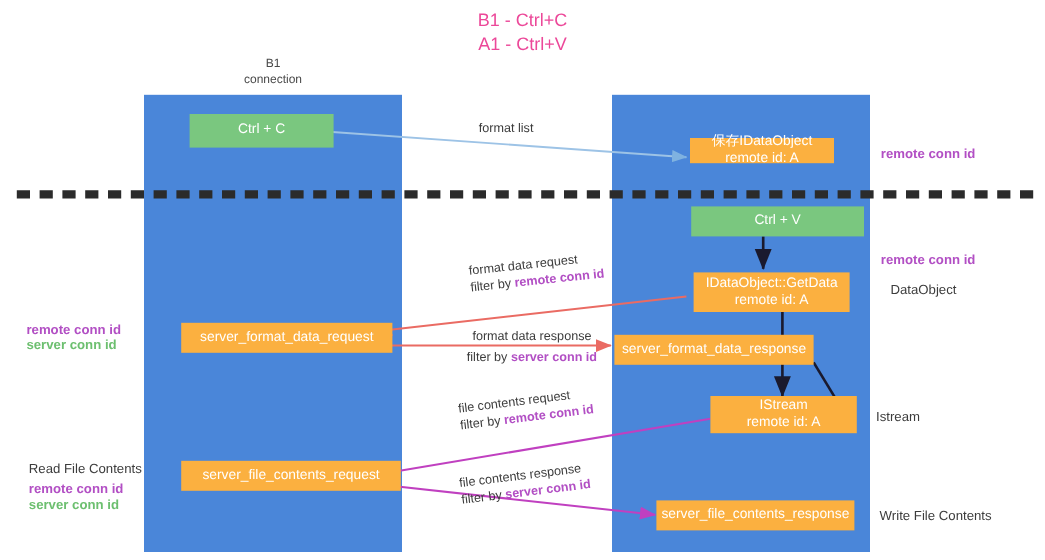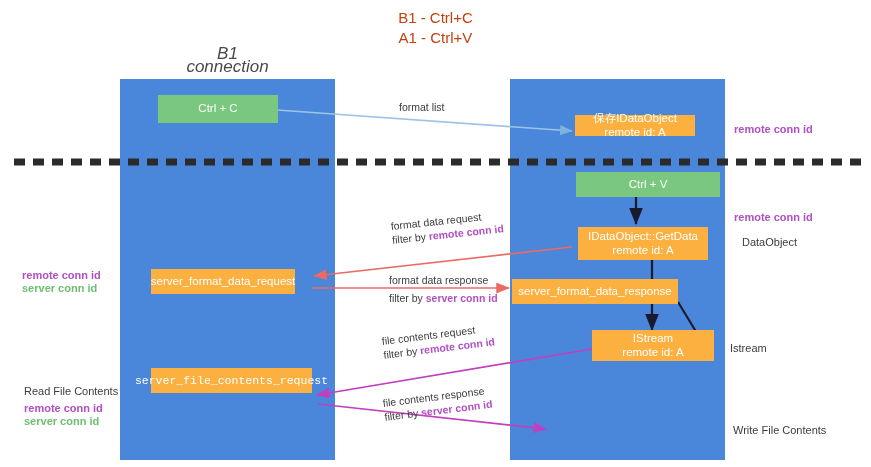--- a/index.html
+++ b/index.html
@@ -25,32 +25,31 @@
   .lane-b1 { left: 120px; top: 79px; width: 215px; height: 381px; }
   .lane-a1 { left: 510px; top: 79px; width: 215px; height: 381px; }
 
   
   .title {
     position: absolute;
     left: 0; right: 0;
     top: 8px;
     text-align: center;
     font-size: 15px;
-    color: #c2410c;
+    color: #ec4899;
     line-height: 20px;
     white-space: pre-line;
   }
   .lane-head {
     position: absolute;
     text-align: center;
-    font-size: 17px;
+    font-size: 10px;
     color: #4a4a4a;
     line-height: 13px;
     white-space: pre-line;
-    font-style: italic;
   }
   .lane-head-b1 { left: 120px; top: 47px; width: 215px; }
   .lane-head-a1 { left: 510px; top: 47px; width: 215px; }
 
   
   .node {
     position: absolute;
     box-sizing: border-box;
     display: flex;
     flex-direction: column;
@@ -148,38 +147,39 @@
   <div class="node green" style="left:158px; top:95px;  width:120px; height:28px;">Ctrl + C</div>
 
   <div class="node orange" style="left:575px; top:115px; width:120px; height:21px;">保存IDataObject
 remote id: A</div>
 
   <div class="node green" style="left:576px; top:172px; width:144px; height:25px;">Ctrl + V</div>
 
   <div class="node orange" style="left:578px; top:227px; width:130px; height:33px;">IDataObject::GetData
 remote id: A</div>
 
-  <div class="node orange" style="left:151px; top:269px; width:144px; height:25px;">server_format_data_request</div>
+  <div class="node orange" style="left:151px; top:269px; width:176px; height:25px;">server_format_data_request</div>
 
   <div class="node orange" style="left:512px; top:279px; width:166px; height:25px;">server_format_data_response</div>
 
   <div class="node orange" style="left:592px; top:330px; width:122px; height:31px;">IStream
 remote id: A</div>
 
-  <div class="node orange" style="left:151px; top:368px; width:161px; height:25px;font-family:Liberation Mono, monospace;">server_file_contents_request</div>
-
+  <div class="node orange" style="left:151px; top:384px; width:183px; height:25px;">server_file_contents_request</div>
+
+  <div class="node orange" style="left:547px; top:417px; width:165px; height:25px;">server_file_contents_response</div>
 
   <div class="elabel" style="left:399px; top:100px;">format list</div>
 
   <div class="elabel" style="left:390px; top:219px; transform:rotate(-6deg); transform-origin:left top;">
     <div>format data request</div>
     <div><span class="plain">filter by </span><span class="hi purple">remote conn id</span></div>
   </div>
 
-  <div class="elabel" style="left:389px; top:273px;">
+  <div class="elabel" style="left:389px; top:273px;text-align:center;">
     <div>format data response</div>
     <div style="margin-top:4px;"><span class="plain">filter by </span><span class="hi purple">server conn id</span></div>
   </div>
 
   <div class="elabel" style="left:381px; top:334px; transform:rotate(-7deg); transform-origin:left top;">
     <div>file contents request</div>
     <div><span class="plain">filter by </span><span class="hi purple">remote conn id</span></div>
   </div>
 
   <div class="elabel" style="left:382px; top:396px; transform:rotate(-7deg); transform-origin:left top;">

